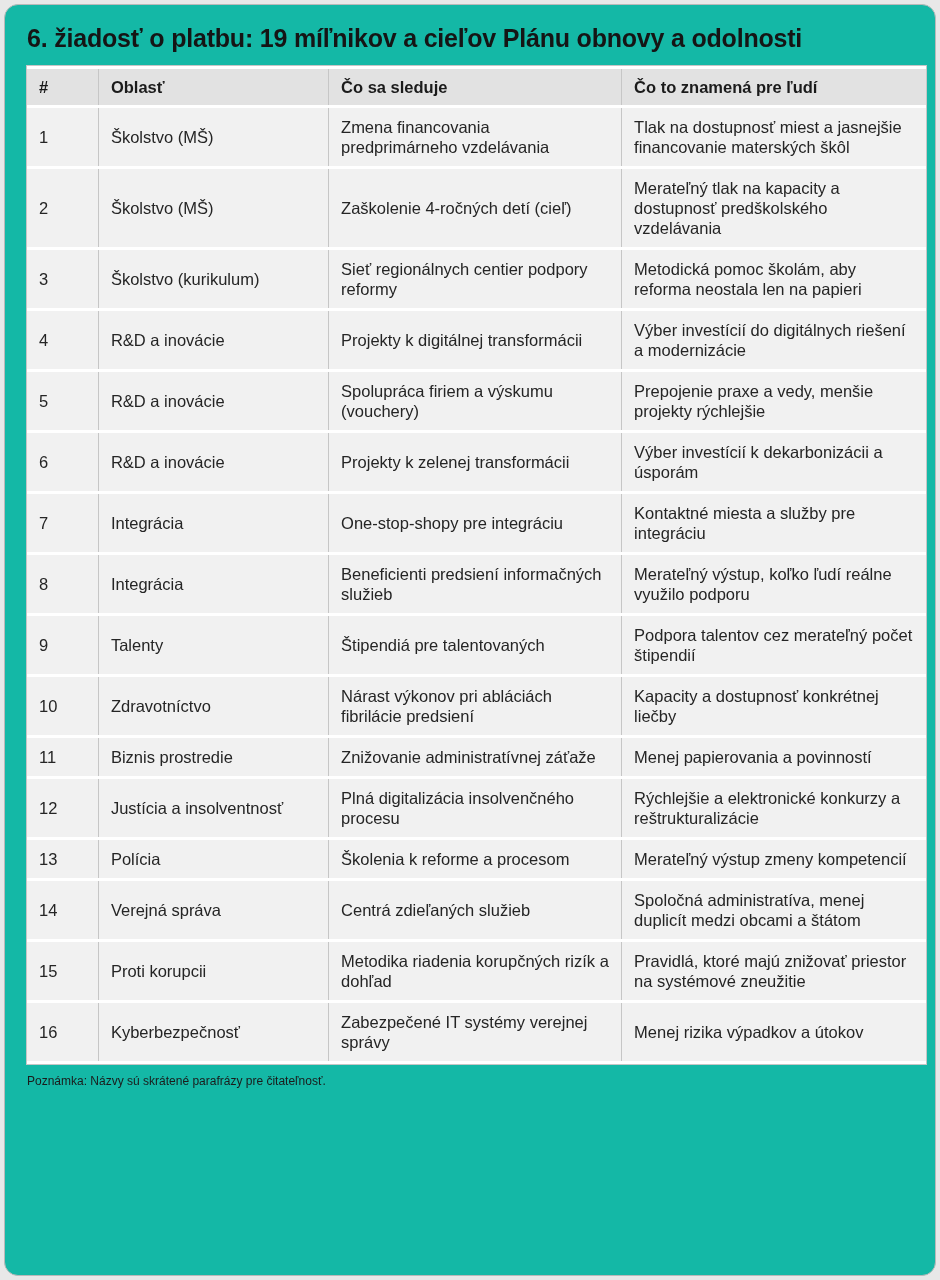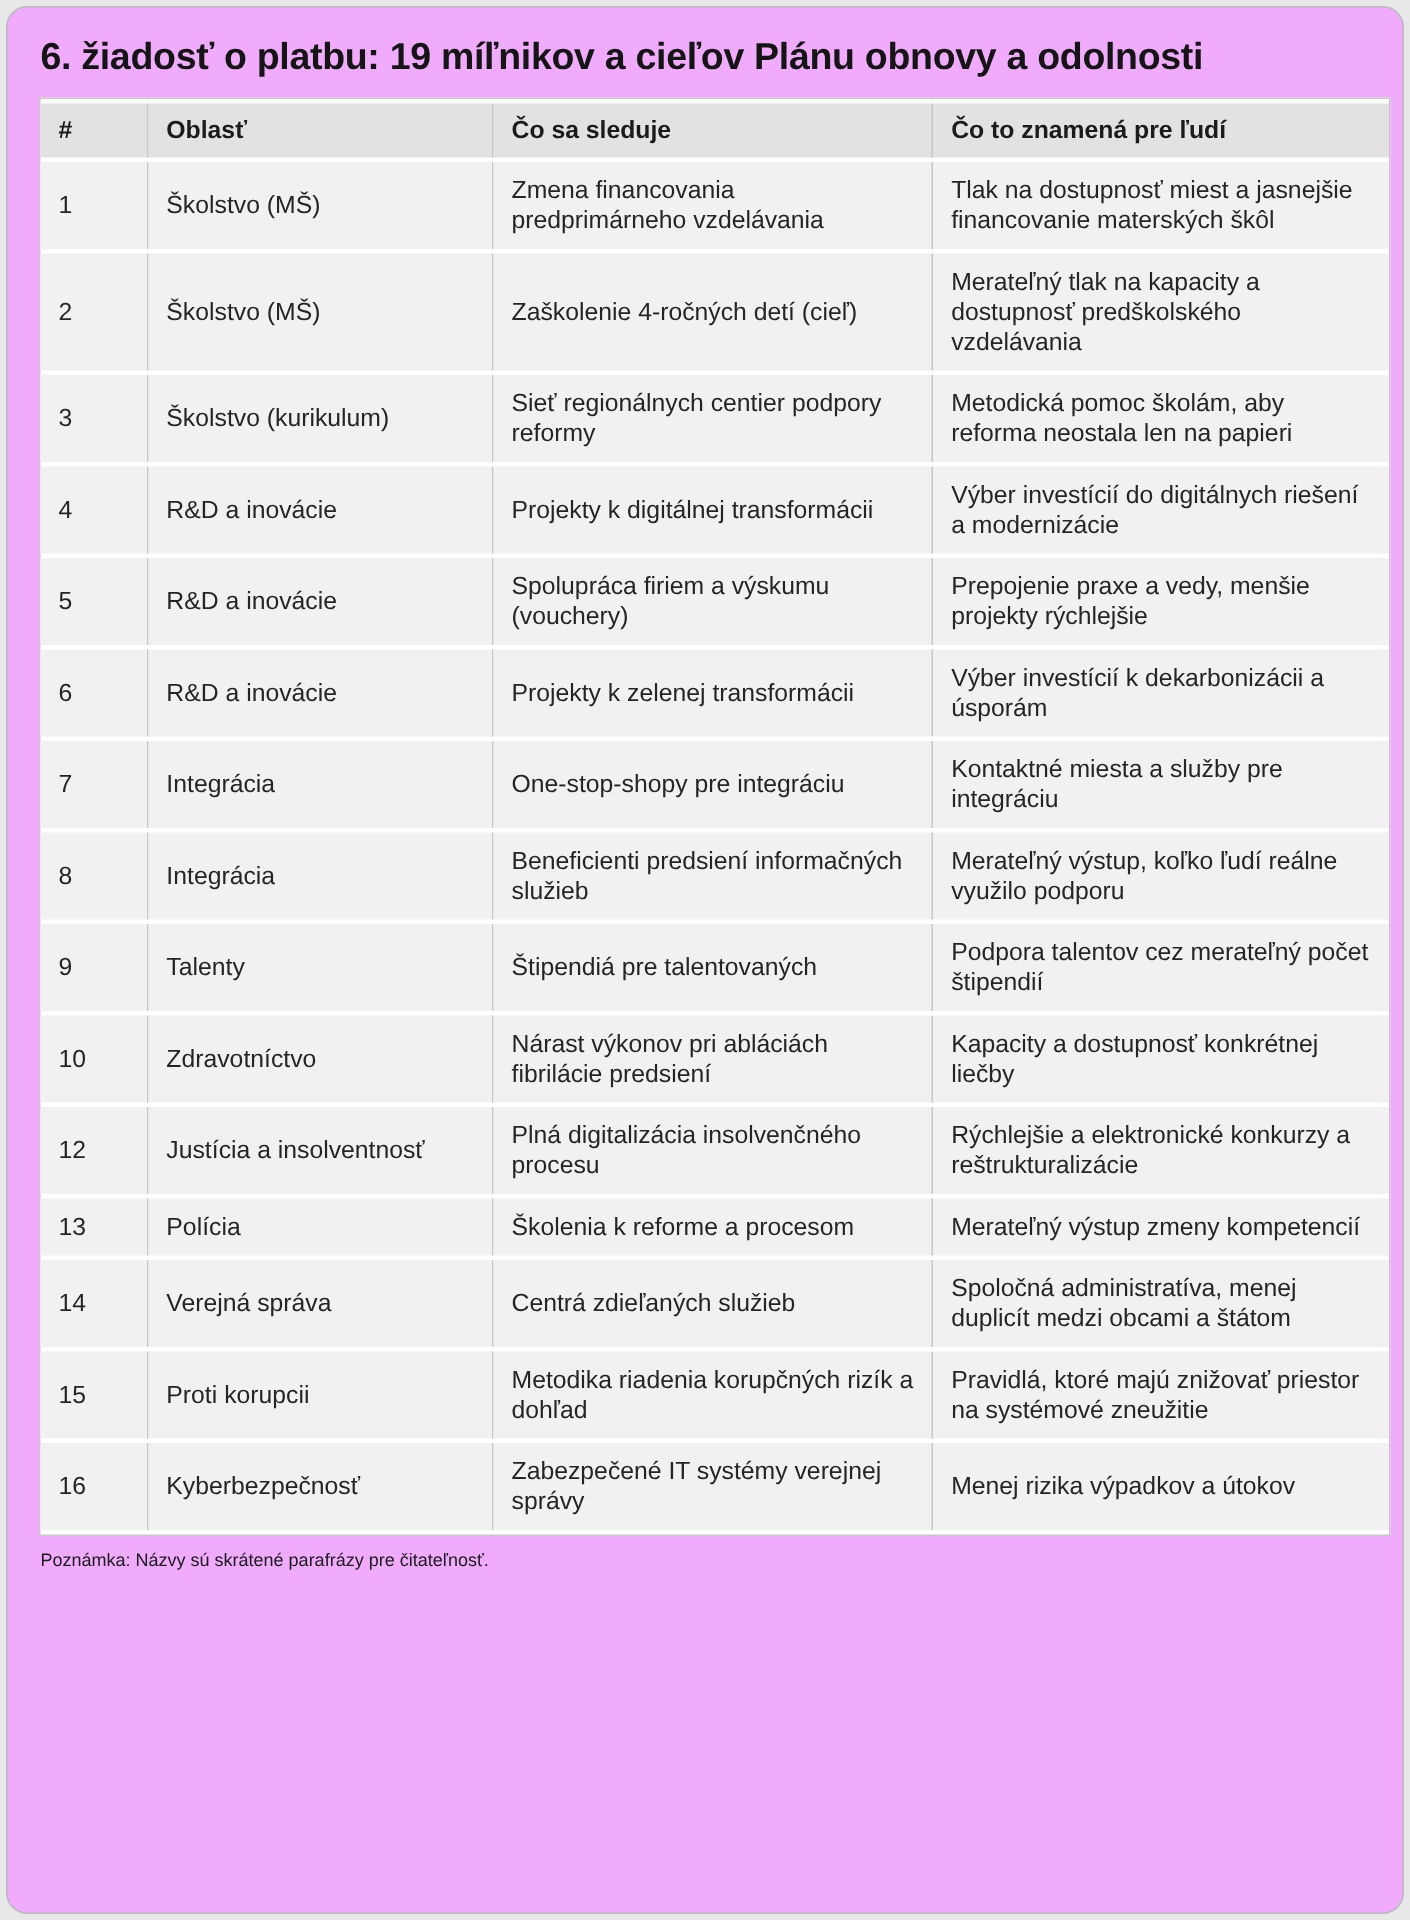--- a/index.html
+++ b/index.html
@@ -7,21 +7,21 @@
     padding: 0;
     width: 940px;
     height: 1280px;
     background: #e8e8e8;
     font-family: "Liberation Sans", "DejaVu Sans", sans-serif;
     -webkit-font-smoothing: antialiased;
   }
   .card {
     position: absolute;
     top: 4px; left: 4px; right: 4px; bottom: 4px;
-    background: #f0abfc;
+    background: #14b8a6;
     border: 1px solid #b9b9b9;
     border-radius: 14px;
     box-sizing: border-box;
     padding: 10px 8px 14px 21px;
     overflow: hidden;
   }
   .title {
     font-size: 25px;
     line-height: 1.2;
     font-weight: 700;
@@ -156,20 +156,26 @@
       <td>Podpora talentov cez merateľný počet štipendií</td>
     </tr>
 
     <tr>
       <td>10</td>
       <td>Zdravotníctvo</td>
       <td>Nárast výkonov pri abláciách fibrilácie predsiení</td>
       <td>Kapacity a dostupnosť konkrétnej liečby</td>
     </tr>
 
+    <tr>
+      <td>11</td>
+      <td>Biznis prostredie</td>
+      <td>Znižovanie administratívnej záťaže</td>
+      <td>Menej papierovania a povinností</td>
+    </tr>
 
     <tr>
       <td>12</td>
       <td>Justícia a insolventnosť</td>
       <td>Plná digitalizácia insolvenčného procesu</td>
       <td>Rýchlejšie a elektronické konkurzy a reštrukturalizácie</td>
     </tr>
 
     <tr>
       <td>13</td>

